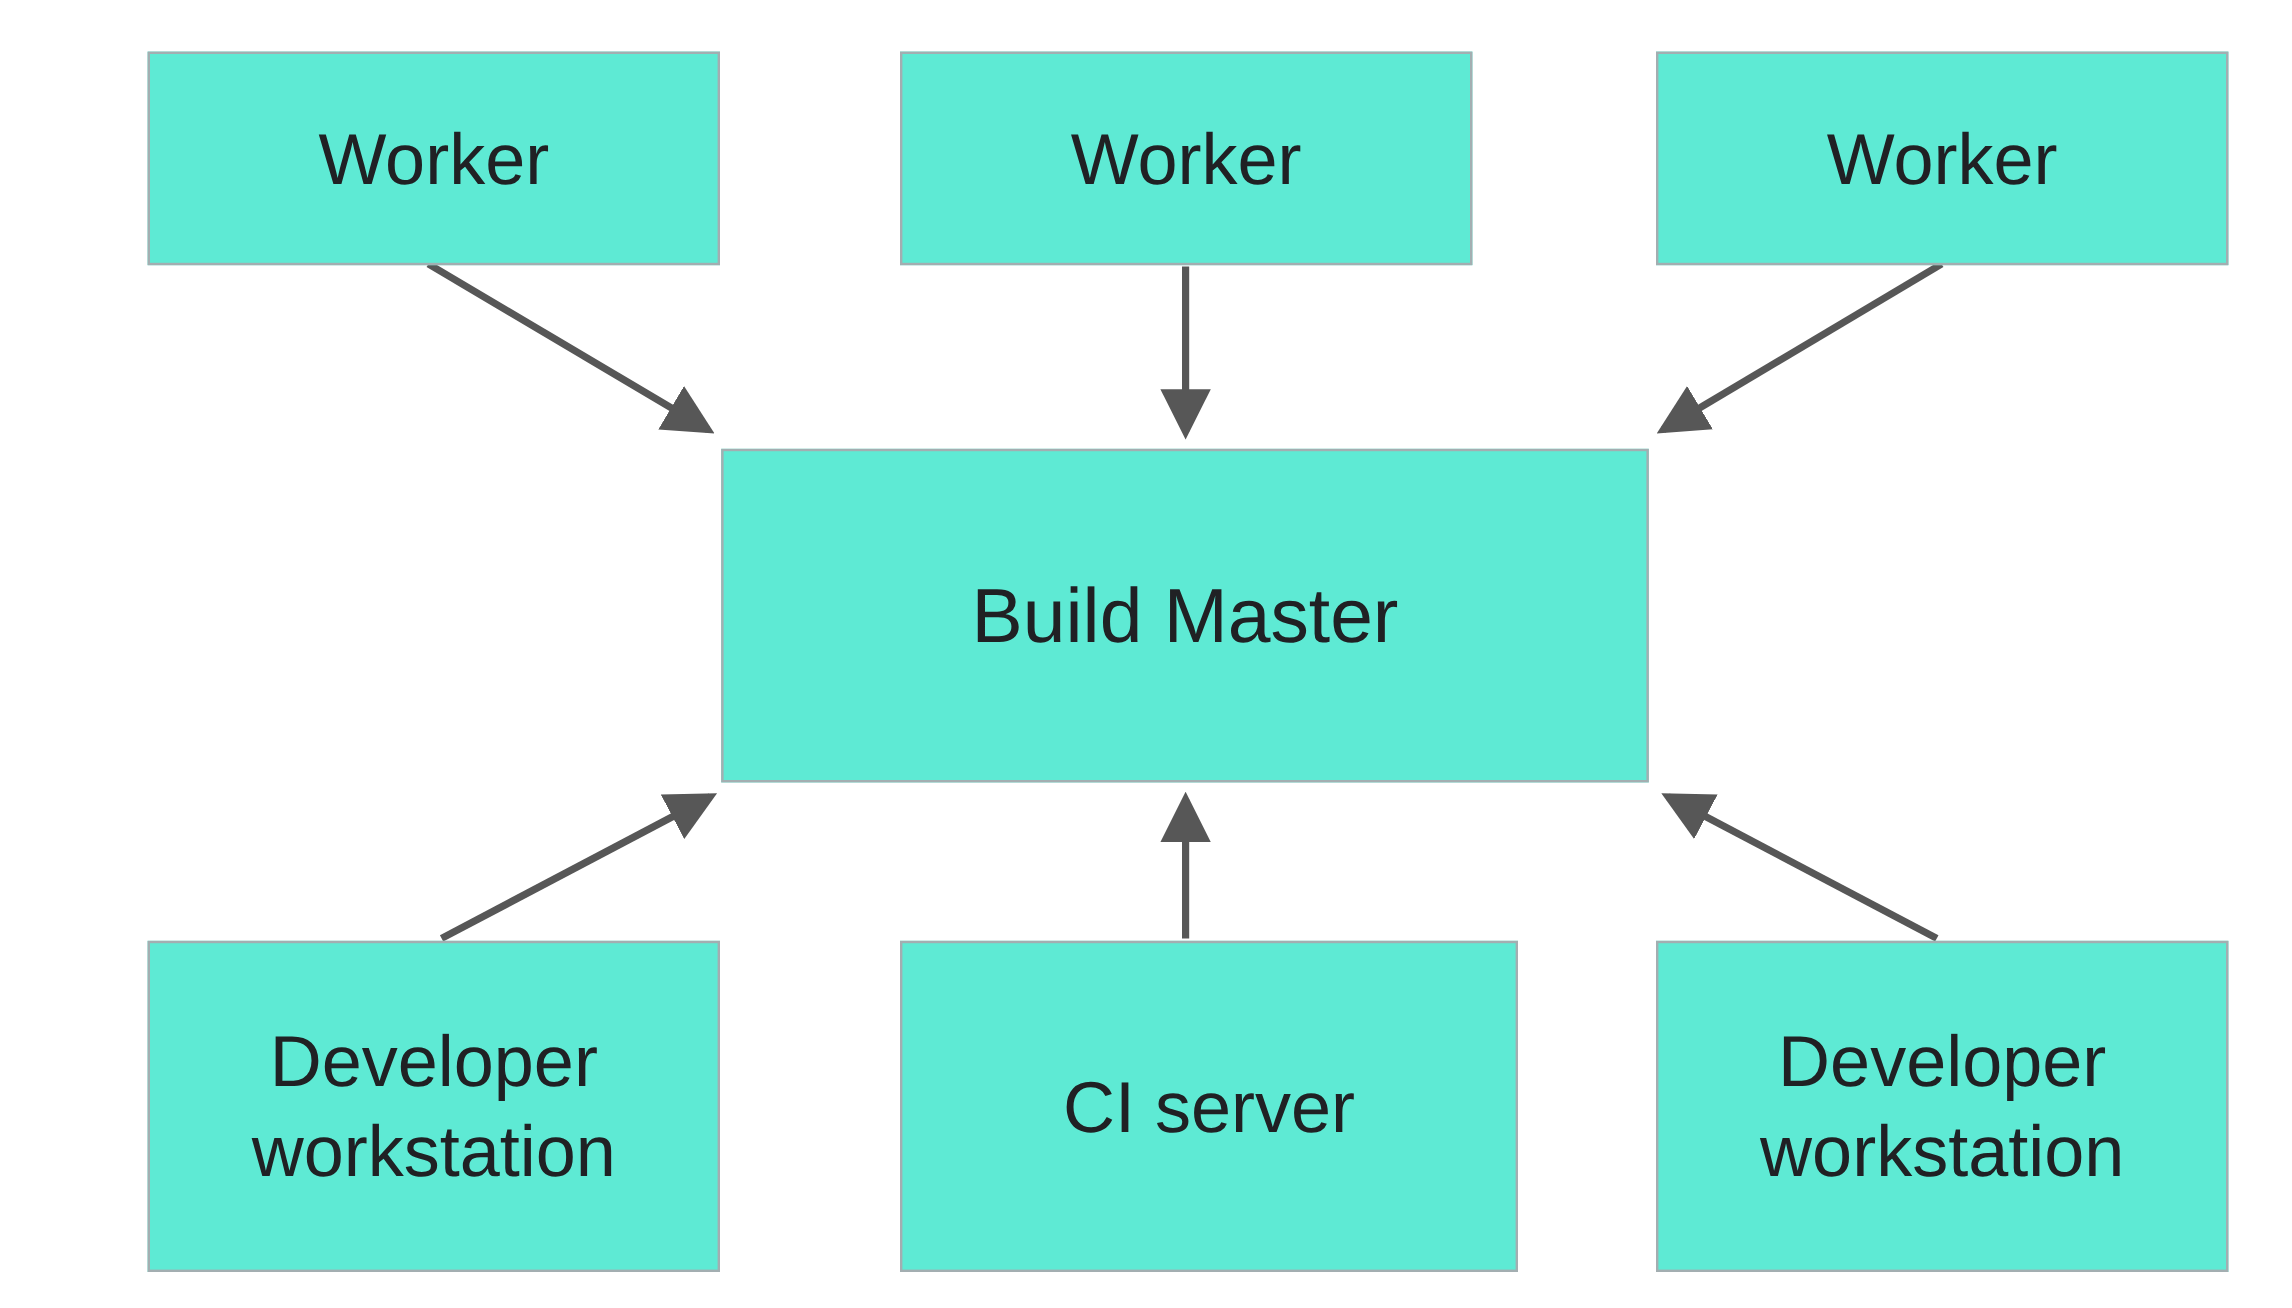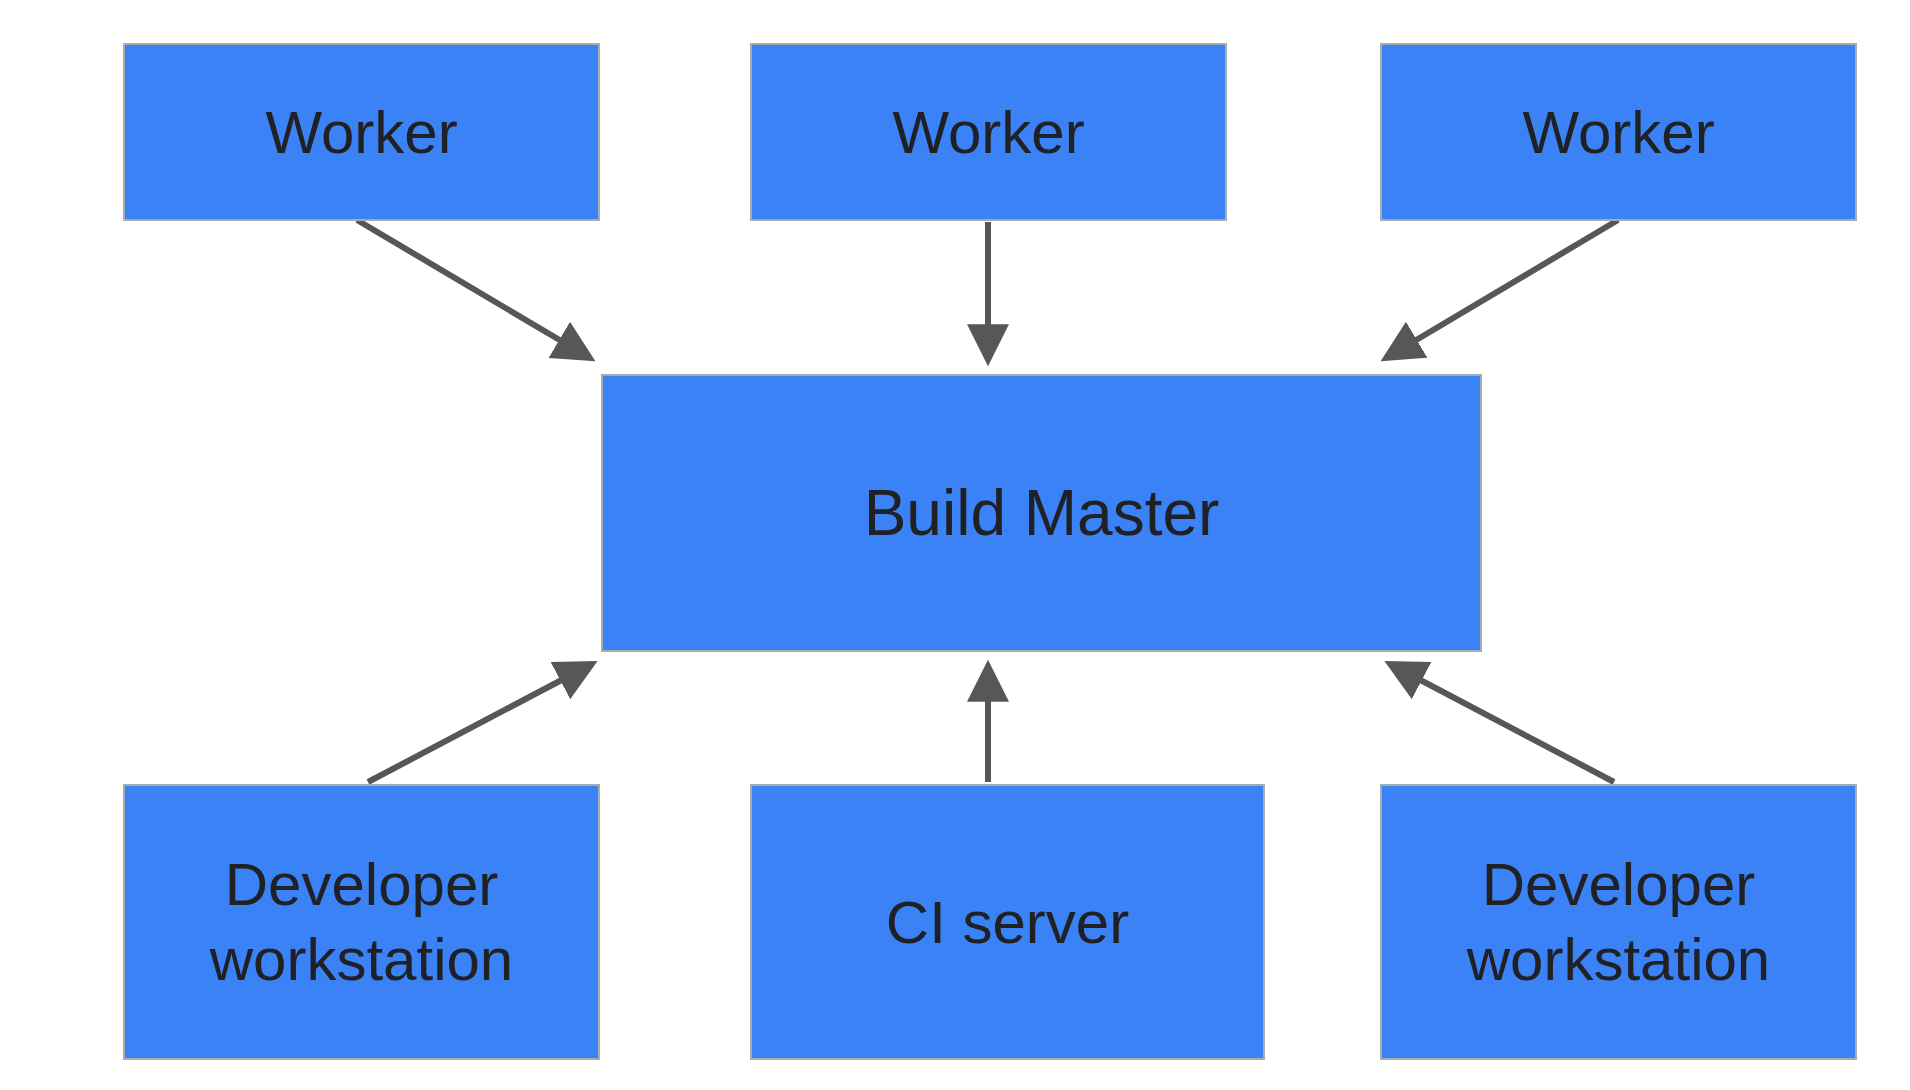--- a/index.html
+++ b/index.html
@@ -10,21 +10,21 @@
   .canvas {
     position: relative;
     width: 1910px;
     height: 1090px;
     background: #ffffff;
     overflow: hidden;
     font-family: "Liberation Sans", sans-serif;
   }
   .node {
     position: absolute;
-    background: #3b82f6;
+    background: #5eead4;
     border: 2px solid #a3aeb1;
     box-sizing: border-box;
     display: flex;
     align-items: center;
     justify-content: center;
     text-align: center;
     color: #202124;
     font-size: 60px;
     line-height: 1.25;
     padding: 0 20px;
@@ -38,21 +38,21 @@
     top: 0;
     width: 1910px;
     height: 1090px;
     pointer-events: none;
   }
   
   #worker-1 { left: 123px; top: 43px;  width: 477px; height: 178px; }
   #worker-2 { left: 750px; top: 43px;  width: 477px; height: 178px; }
   #worker-3 { left: 1380px; top: 43px; width: 477px; height: 178px; }
   
-  #build-master { left: 601px; top: 374px; width: 881px; height: 278px; justify-content: center; }
+  #build-master { left: 601px; top: 374px; width: 773px; height: 278px; justify-content: center; }
   
   #dev-left  { left: 123px;  top: 784px; width: 477px; height: 276px; }
   #ci-server { left: 750px;  top: 784px; width: 515px; height: 276px; }
   #dev-right { left: 1380px; top: 784px; width: 477px; height: 276px; }
 </style>
 </head>
 <body>
 
 <div class="canvas">
 

